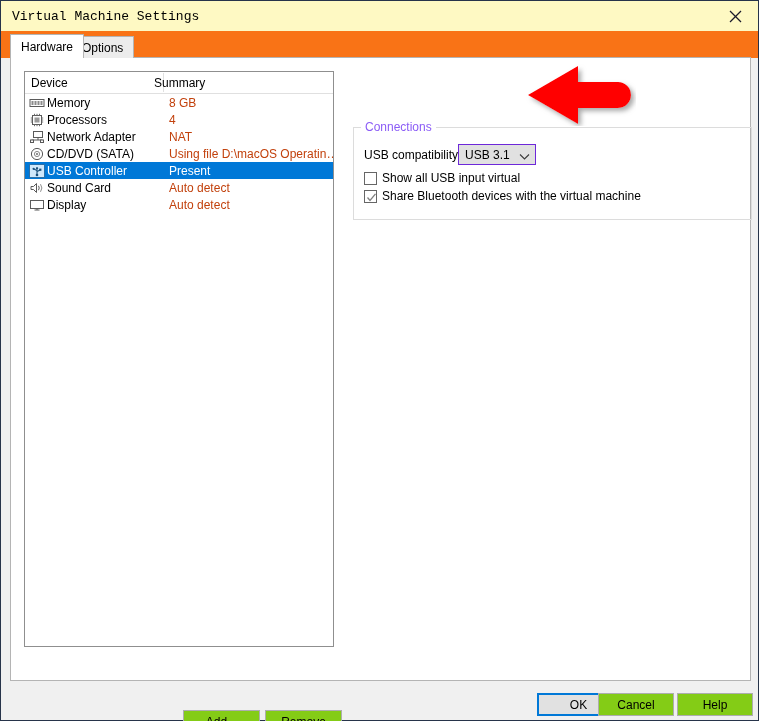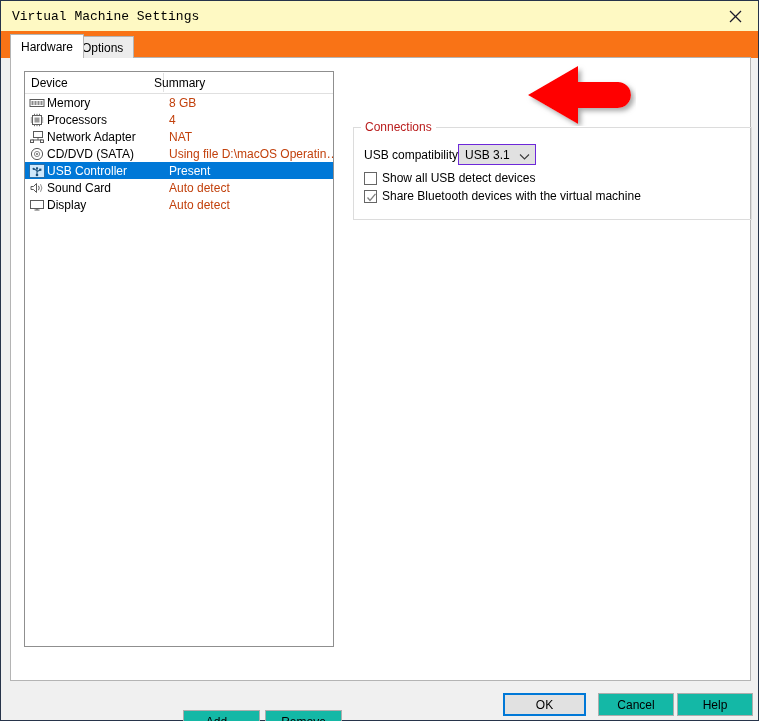--- a/index.html
+++ b/index.html
@@ -170,21 +170,21 @@
     top: 2px;
     font-size: 12px;
     color: #c2410c;
   }
   .device-row.selected .dev-name,
   .device-row.selected .dev-summary { color: #ffffff; }
 
   
   .btn {
     box-sizing: border-box;
-    background: #14b8a6;
+    background: #84cc16;
     border: 1px solid #adadad;
     font-family: "Liberation Sans", sans-serif;
     font-size: 12px;
     color: #000000;
     display: flex;
     align-items: center;
     justify-content: center;
     cursor: default;
     white-space: nowrap;
   }
@@ -214,21 +214,21 @@
     border: 1px solid #dcdcdc;
     background: transparent;
   }
   #connections-legend {
     position: absolute;
     left: 350px;
     top: 62px;
     padding: 0 4px;
     background: #ffffff;
     font-size: 12px;
-    color: #b91c1c;
+    color: #8b5cf6;
     white-space: nowrap;
   }
   #usb-compat-label {
     position: absolute;
     left: 353px;
     top: 90px;
     font-size: 12px;
     white-space: nowrap;
   }
   #usb-compat-select {
@@ -299,21 +299,21 @@
   
   #footer-sep {
     position: absolute;
     left: 0;
     right: 0;
     top: 686px;
     height: 0;
   }
   #btn-ok {
     position: absolute;
-    left: 502px;
+    left: 536px;
     top: 692px;
     width: 83px;
     height: 23px;
     border: 2px solid #0078d7;
     background: #e1e1e1;
   }
   #btn-cancel {
     position: absolute;
     left: 597px;
     top: 692px;
@@ -485,21 +485,21 @@
       <span id="usb-compat-value">USB 3.1</span>
       <span id="usb-compat-chevron">
         <svg width="11" height="8" viewBox="0 0 11 8">
             <polyline points="1,1.5 5.5,6 10,1.5" fill="none" stroke="#3a3a3a" stroke-width="1.1"></polyline>
           </svg>
       </span>
     </div>
 
     <div class="checkbox-row" id="chk-row-show">
       <span class="checkbox-box"></span>
-      <span class="checkbox-label">Show all USB detect devices</span>
+      <span class="checkbox-label">Show all USB input virtual</span>
     </div>
 
     <div class="checkbox-row" id="chk-row-bluetooth">
       <span class="checkbox-box">
         <svg width="11" height="11" viewBox="0 0 11 11">
             <polyline points="1.5,5.5 4,8.5 9.5,1.8" fill="none" stroke="#808080" stroke-width="1.3"></polyline>
           </svg>
       </span>
       <span class="checkbox-label">Share Bluetooth devices with the virtual machine</span>
     </div>

